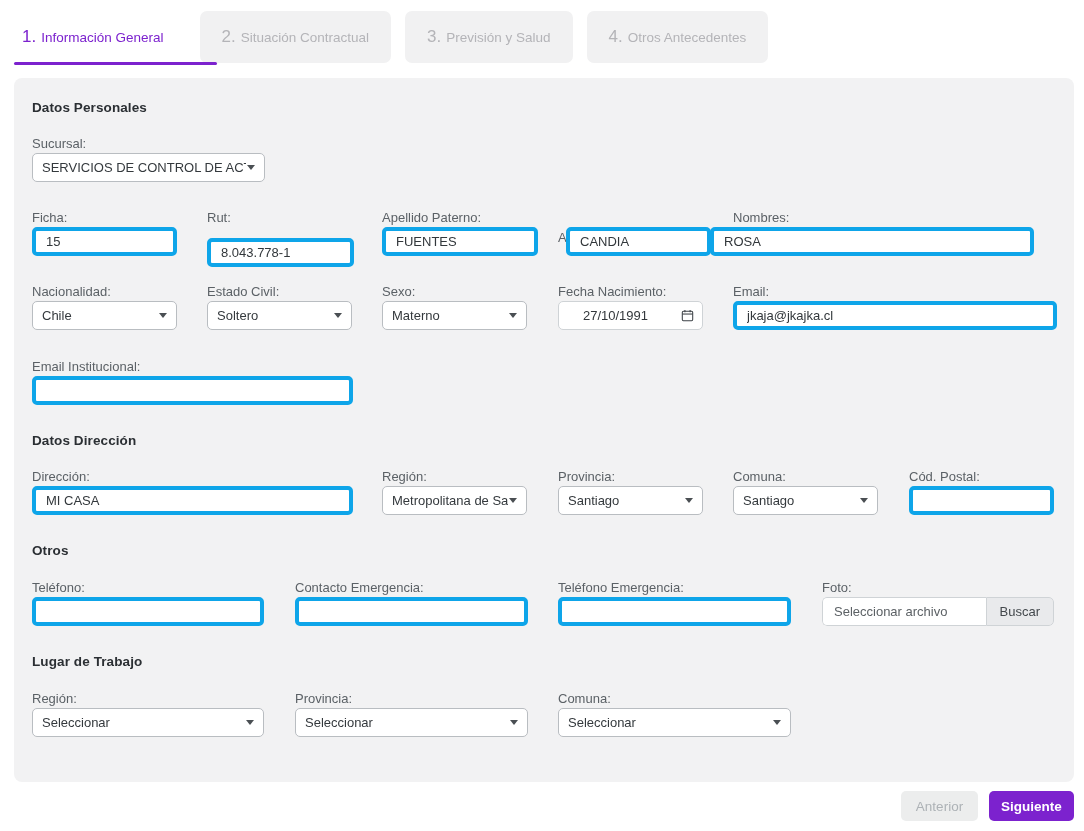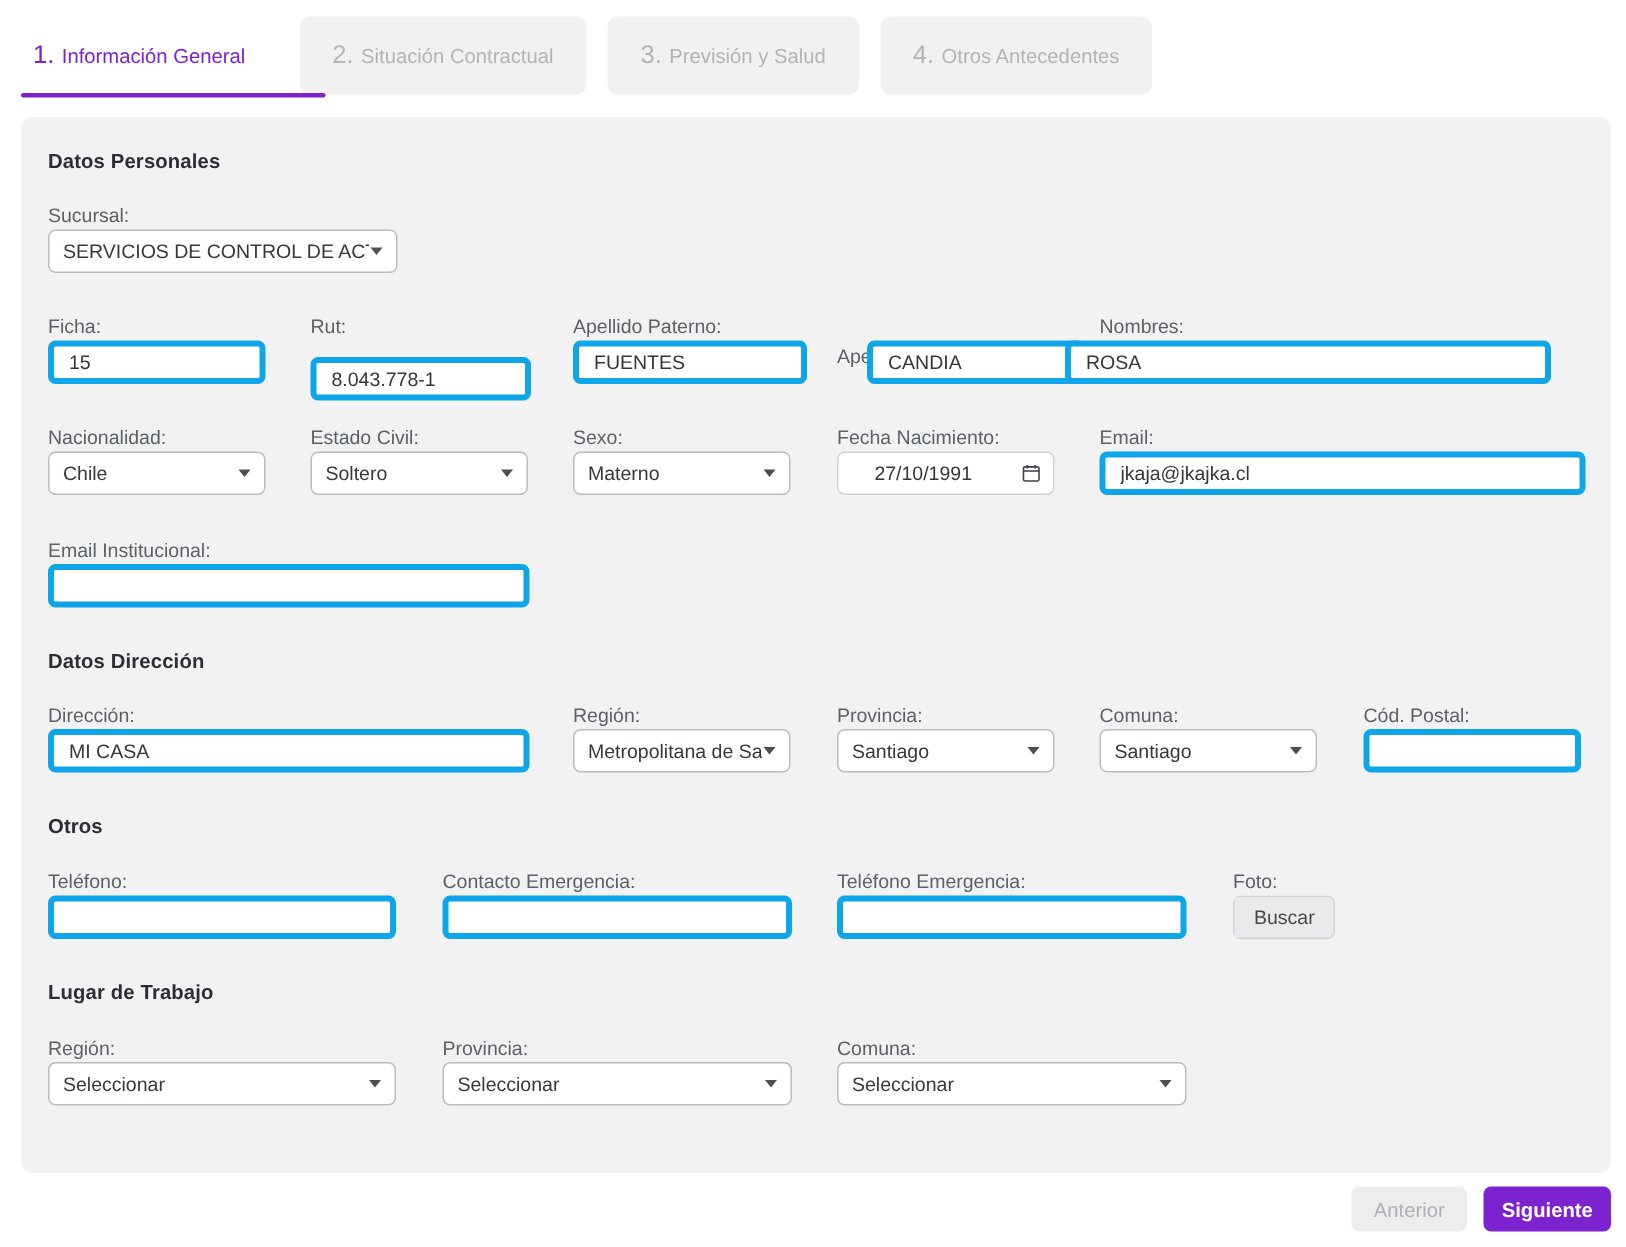--- a/index.html
+++ b/index.html
@@ -203,21 +203,21 @@
     <div class="fieldlabel" style="left:18px; top:132px;">Ficha:</div>
     <input class="txt" style="left: 18px; top: 149px; width: 145px;" value="15">
 
     <div class="fieldlabel" style="left:193px; top:132px;">Rut:</div>
     <input class="txt" style="left: 193px; top: 149px; width: 147px; margin-top: 11px;" value="8.043.778-1">
 
     <div class="fieldlabel" style="left:368px; top:132px;">Apellido Paterno:</div>
     <input class="txt" style="left: 368px; top: 149px; width: 156px;" value="FUENTES">
 
     <div class="fieldlabel" style="left:544px; top:132px;margin-top:20px;">Apellido Materno:</div>
-    <input class="txt" style="left: 564px; top: 149px; width: 145px;" value="CANDIA">
+    <input class="txt" style="left: 552px; top: 149px; width: 145px;" value="CANDIA">
 
     <div class="fieldlabel" style="left:719px; top:132px;">Nombres:</div>
     <input class="txt" style="left: 696px; top: 149px; width: 324px;" value="ROSA">
 
     <div class="fieldlabel" style="left:18px; top:206px;">Nacionalidad:</div>
     <div class="sel" style="left:18px; top:223px; width:145px;">
       <span class="val">Chile</span>
       <span class="caret"></span>
     </div>
 
@@ -284,20 +284,21 @@
     <input class="txt" style="left: 18px; top: 519px; width: 232px;" value="">
 
     <div class="fieldlabel" style="left:281px; top:502px;">Contacto Emergencia:</div>
     <input class="txt" style="left: 281px; top: 519px; width: 233px;" value="">
 
     <div class="fieldlabel" style="left:544px; top:502px;">Teléfono Emergencia:</div>
     <input class="txt" style="left: 544px; top: 519px; width: 233px;" value="">
 
     <div class="fieldlabel" style="left:808px; top:502px;">Foto:</div>
     <div class="filebox" style="left:808px; top:519px; width:232px;">
+      <div class="fname">Seleccionar archivo</div>
       <div class="fbtn">Buscar</div>
     </div>
 
     <div class="section-title" style="left:18px; top:576px;">Lugar de Trabajo</div>
 
     <div class="fieldlabel" style="left:18px; top:613px;">Región:</div>
     <div class="sel" style="left:18px; top:630px; width:232px;">
       <span class="val">Seleccionar</span>
       <span class="caret"></span>
     </div>

